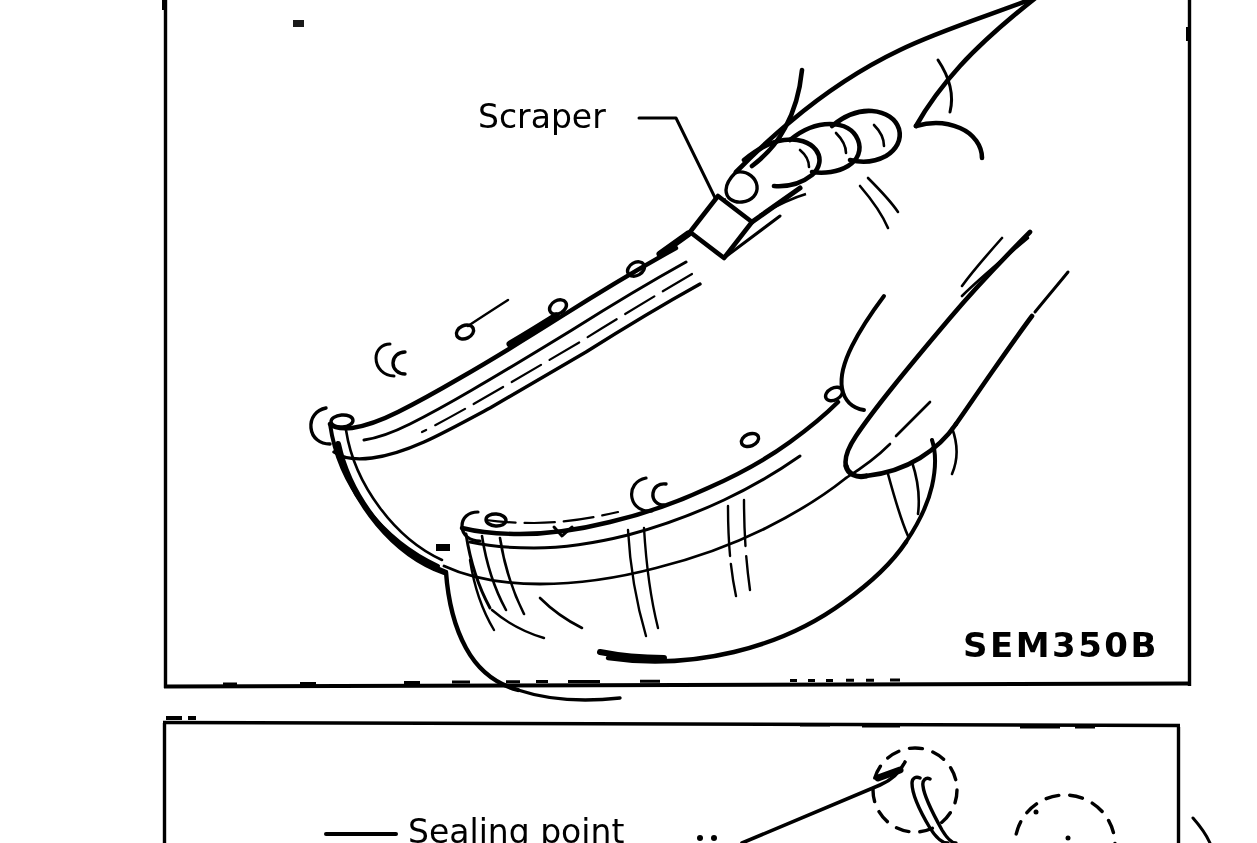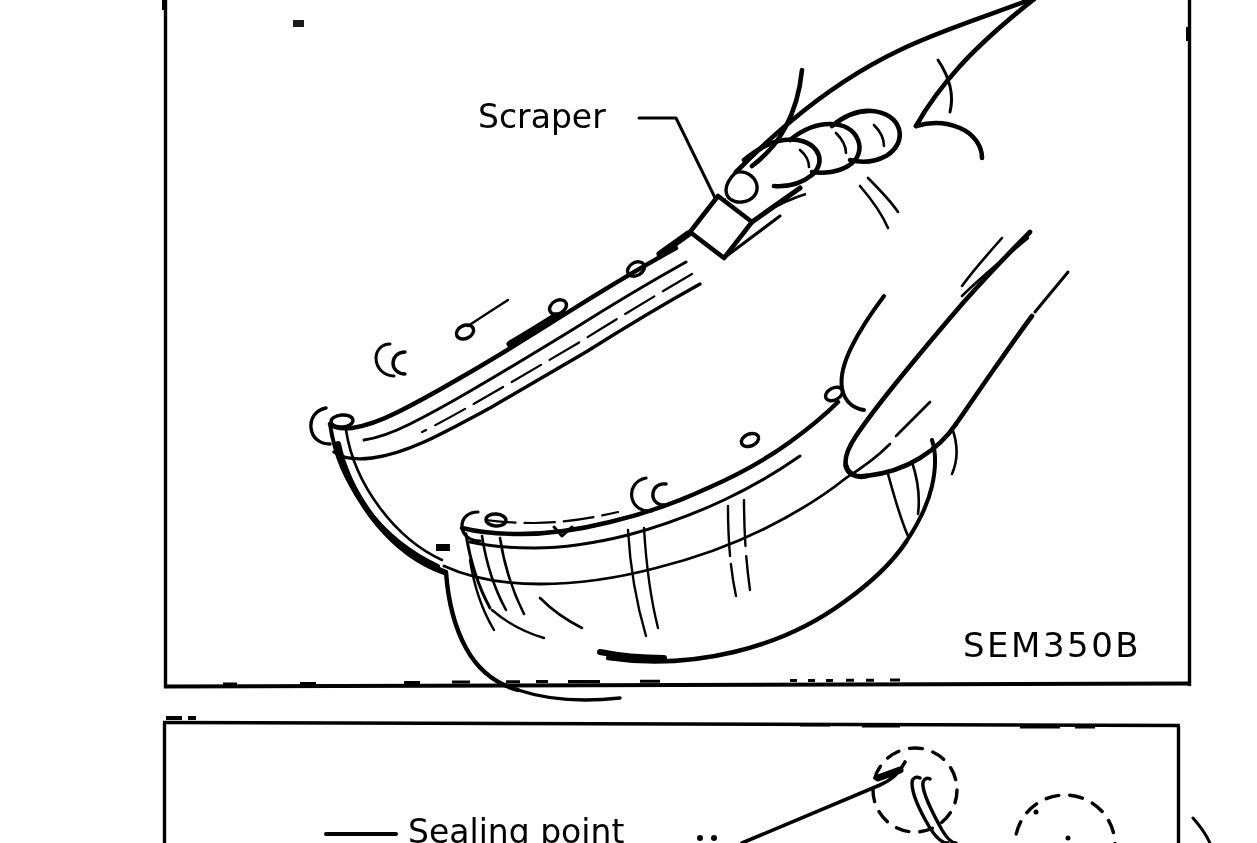--- a/index.html
+++ b/index.html
@@ -37,21 +37,21 @@
   #scraper-label {
     left: 478px;
     top: 97px;
     font-size: 33px;
     letter-spacing: 0px;
   }
   #figure-id {
     left: 963px;
     top: 625px;
     font-size: 34px;
-    font-weight: normal;
+    font-weight: bold;
     letter-spacing: 2.5px;
   }
   #sealing-label {
     left: 408px;
     top: 812px;
     font-size: 33px;
     letter-spacing: 0px;
   }
 </style>
 </head>

